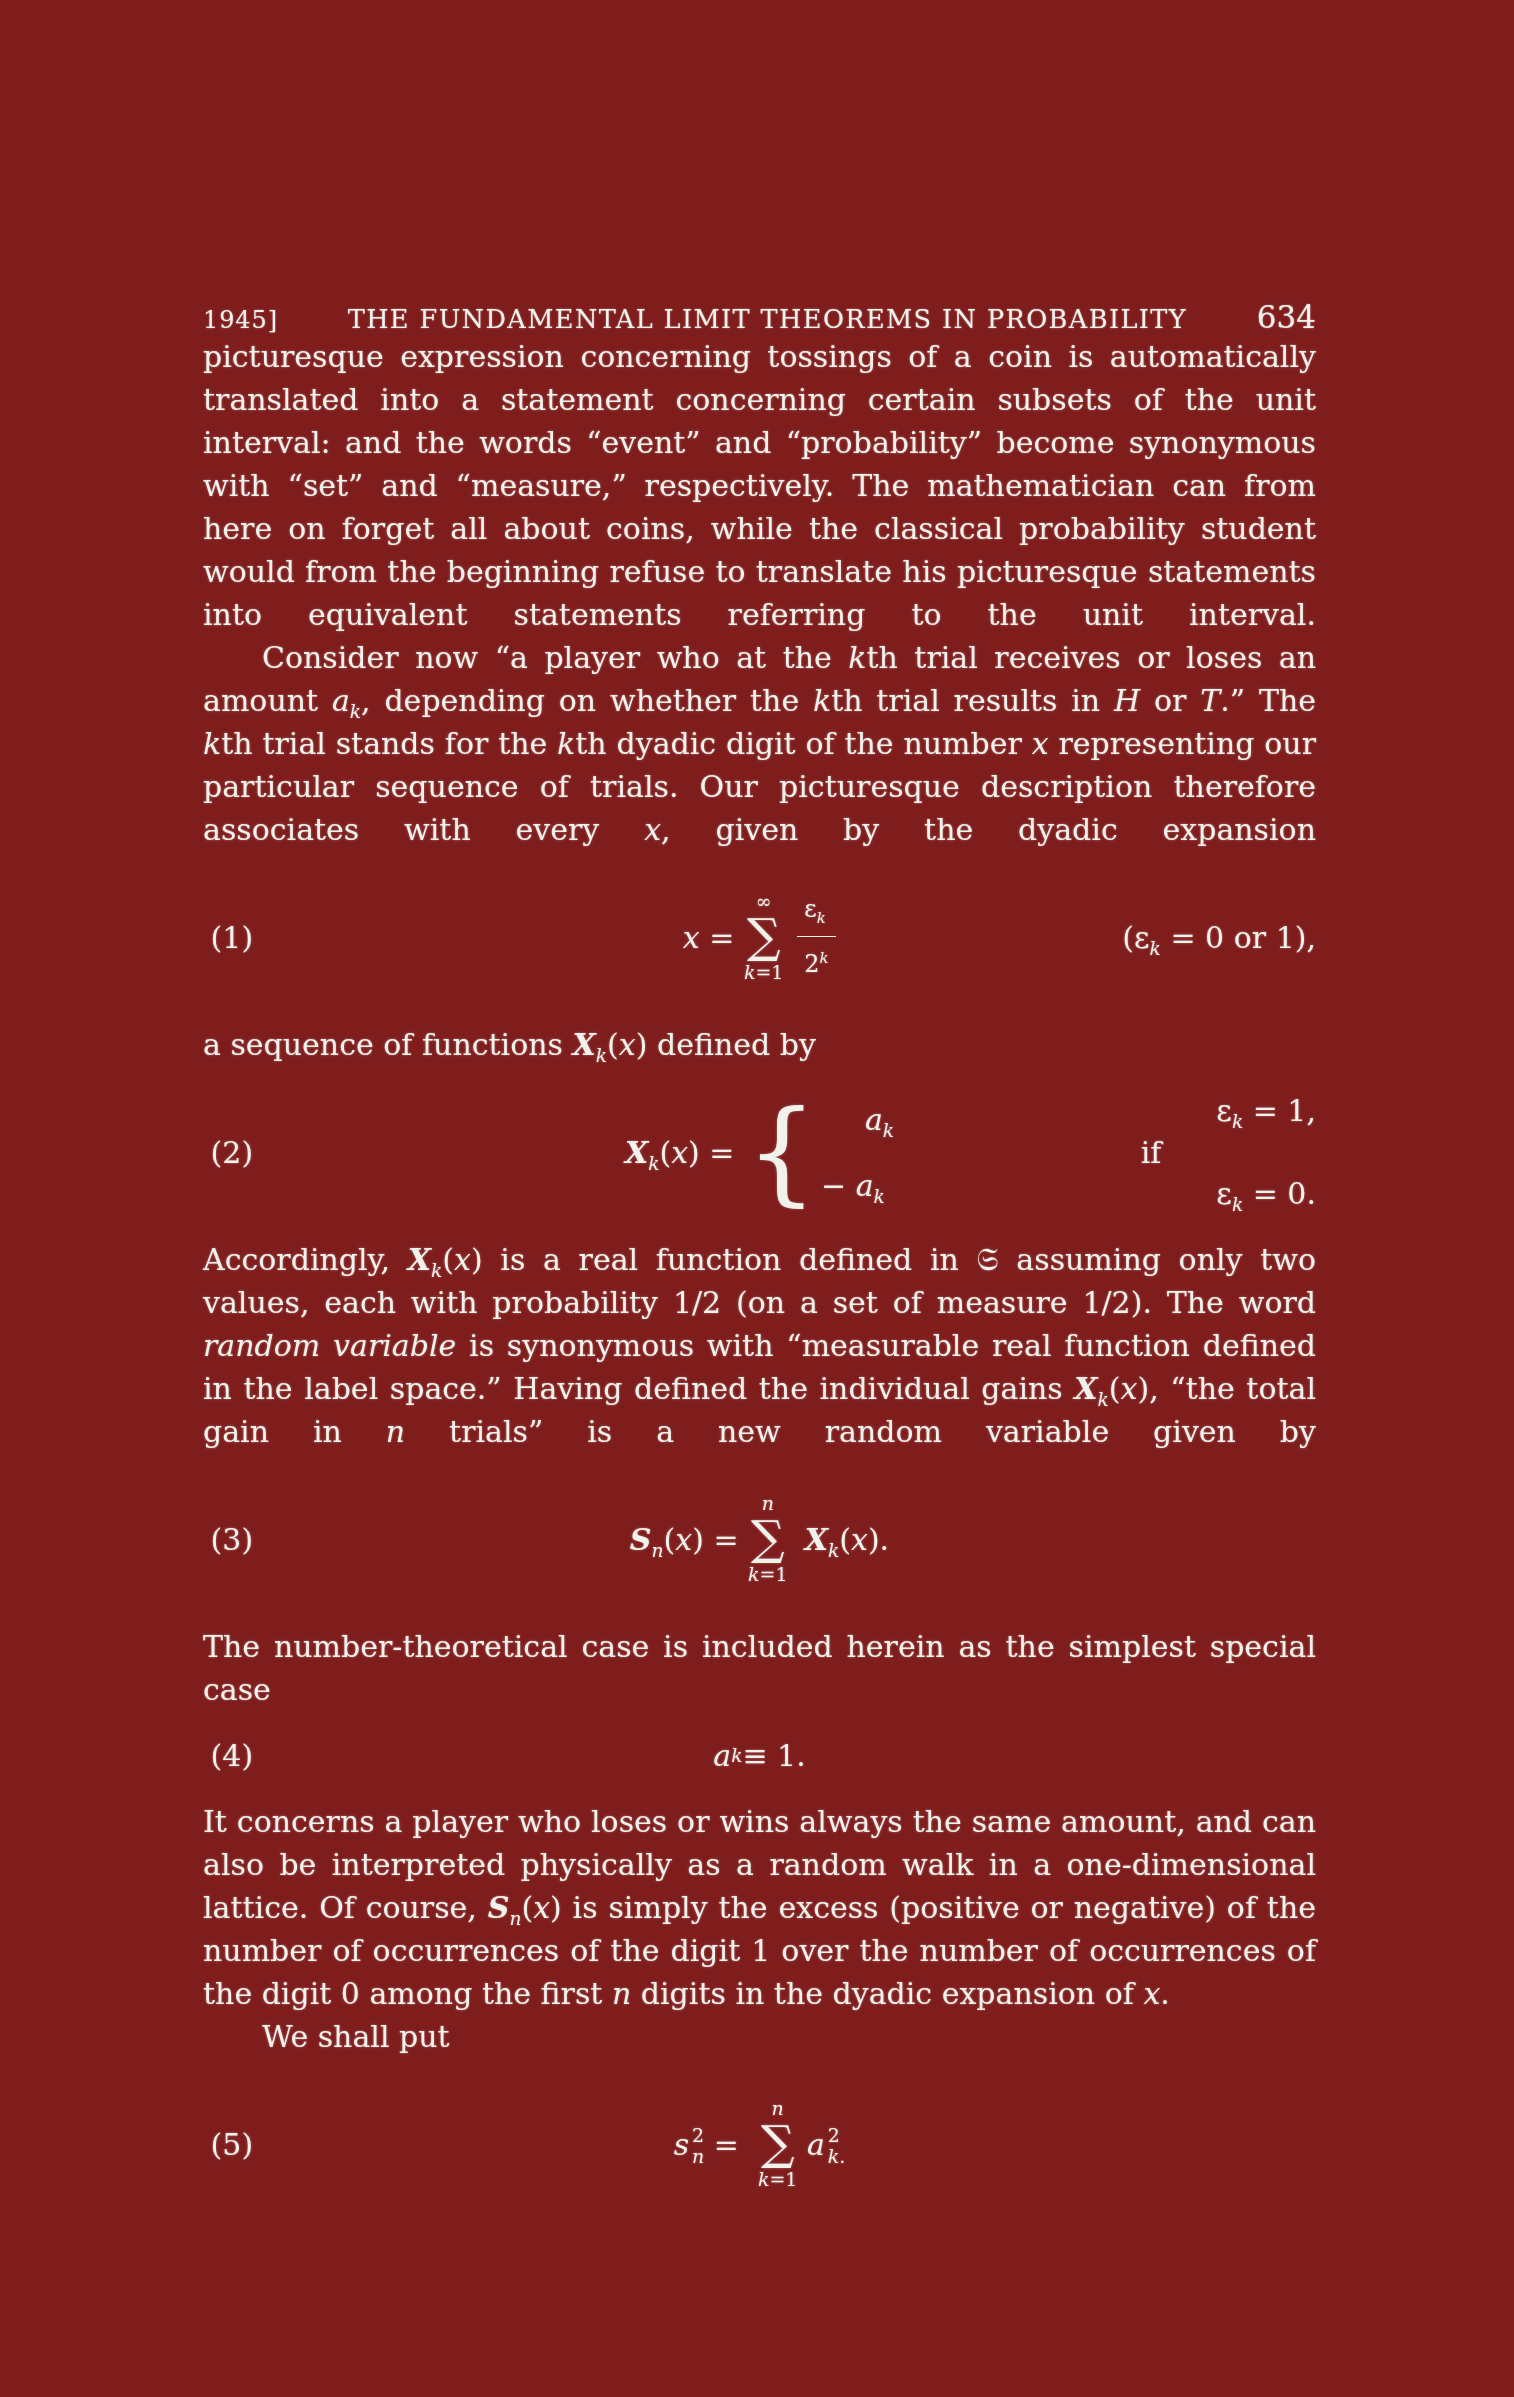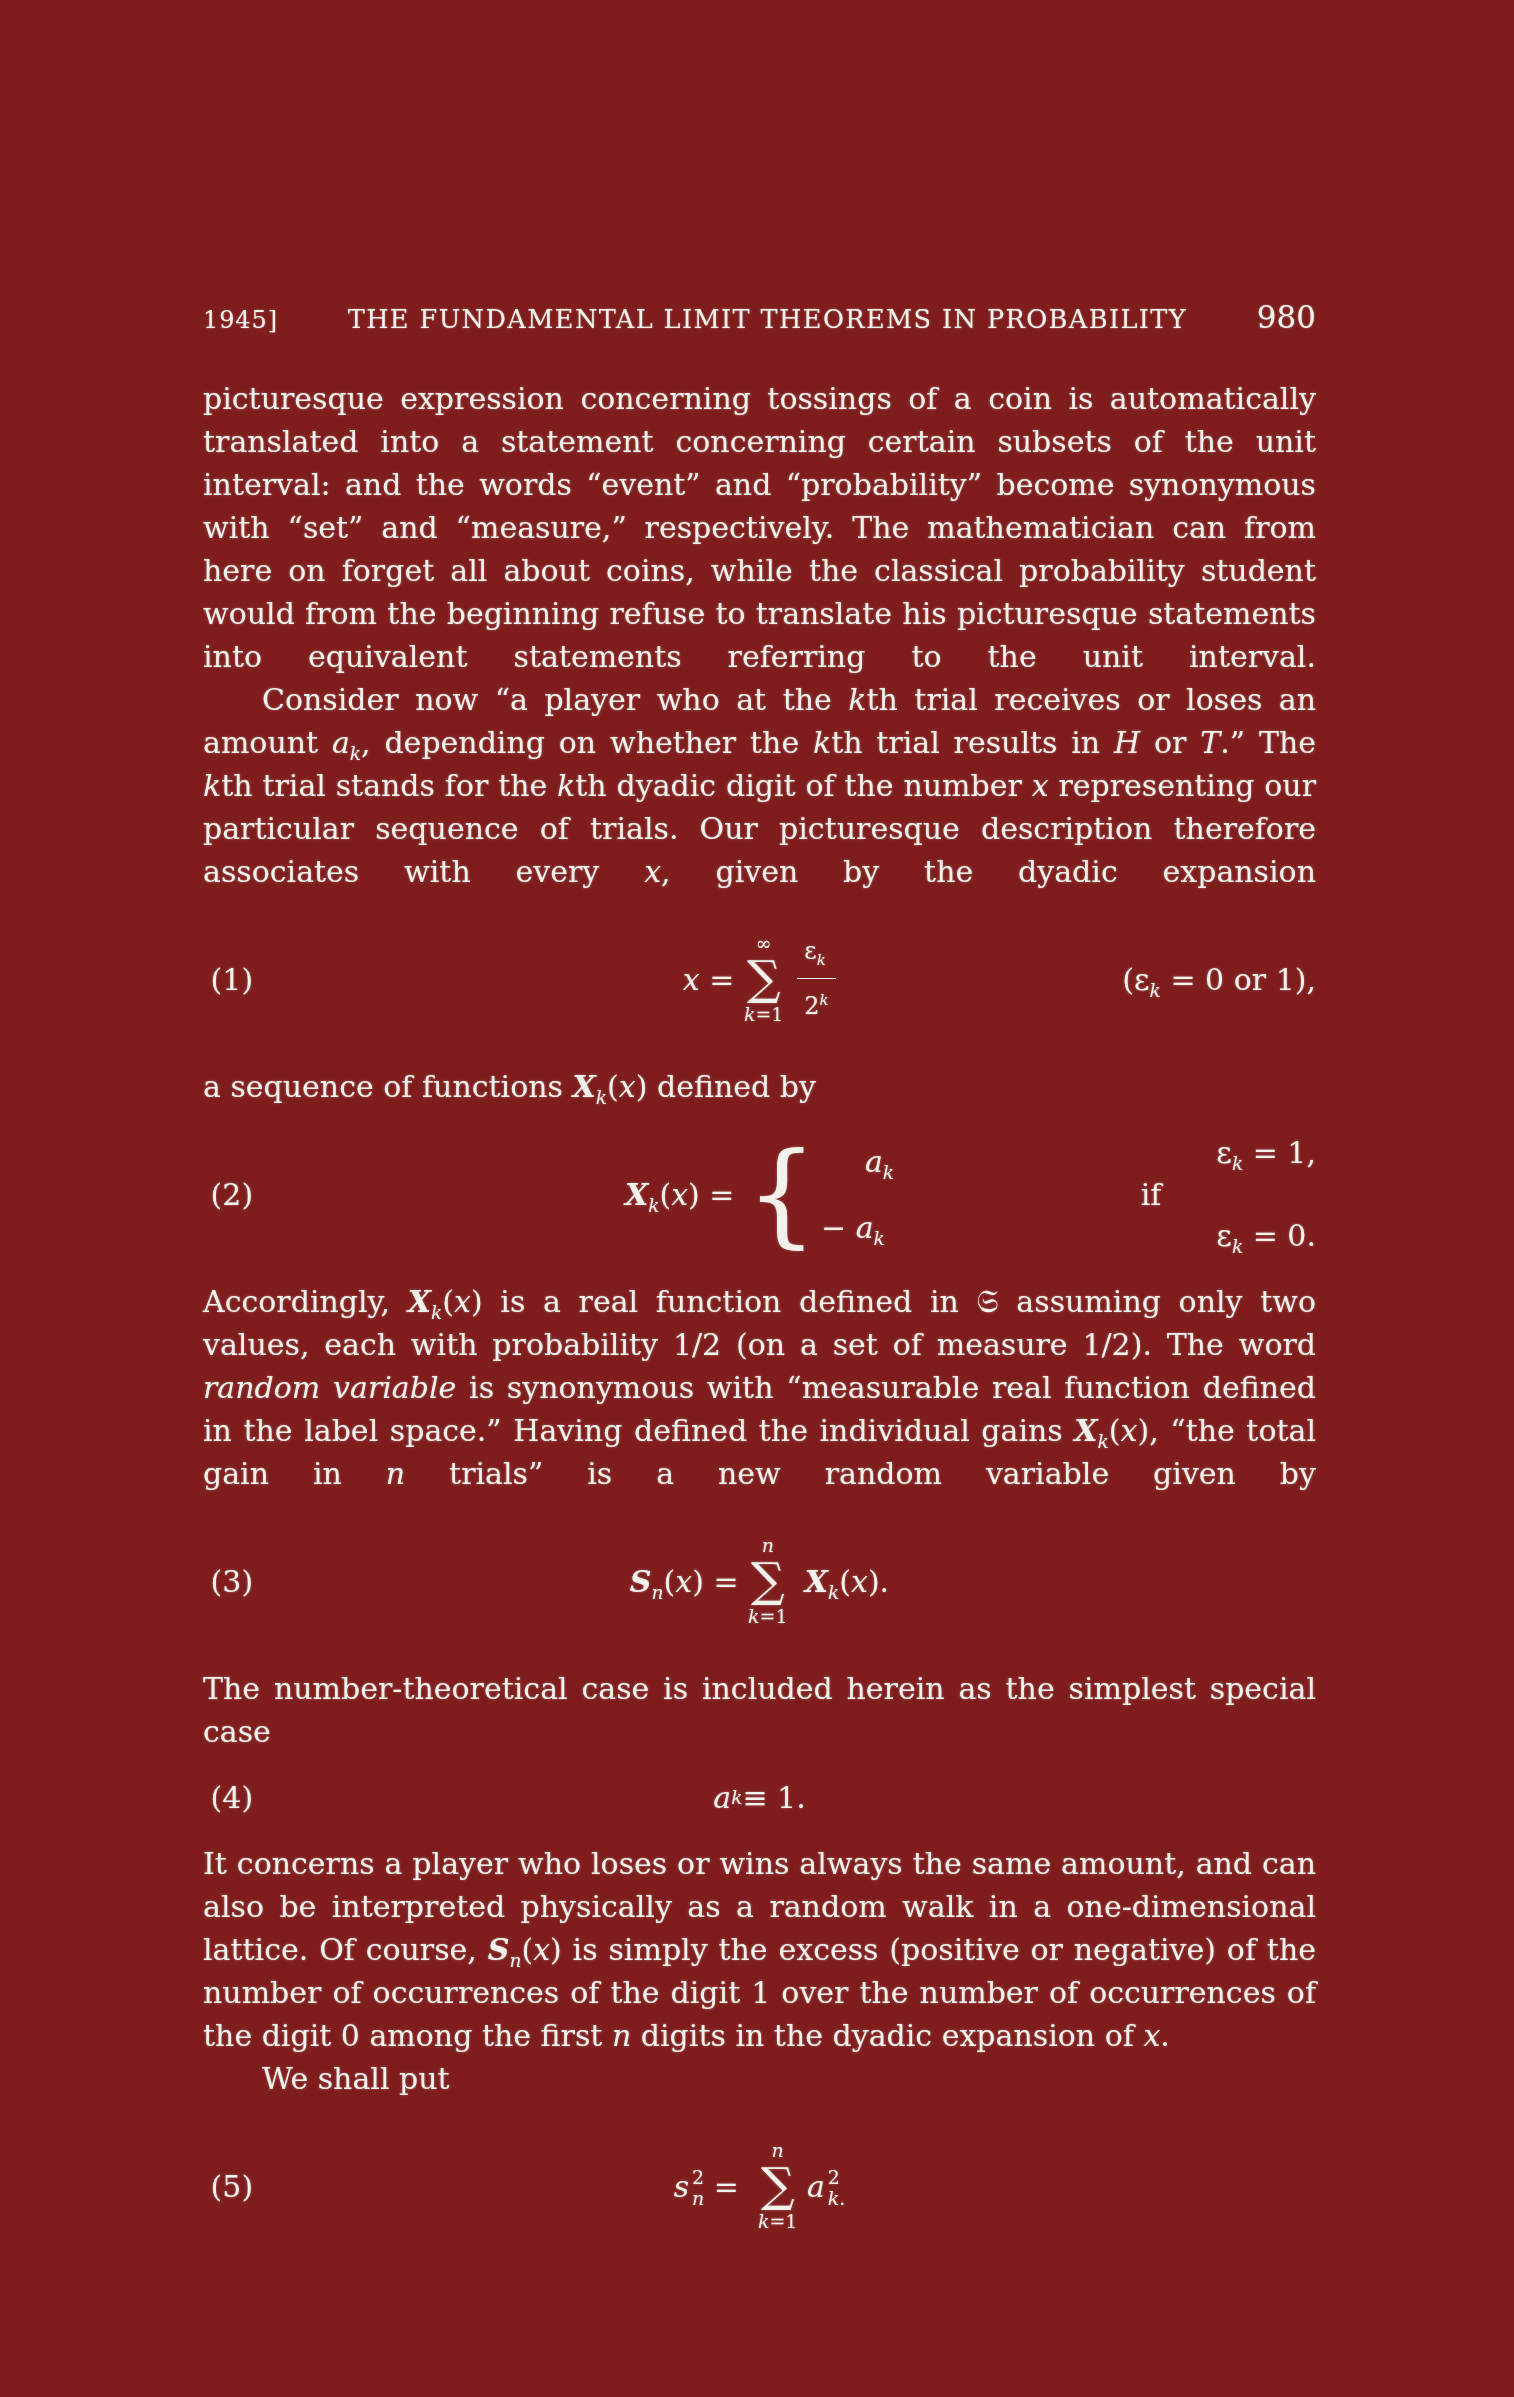--- a/index.html
+++ b/index.html
@@ -12,21 +12,20 @@
     overflow:hidden;
   }
   .content{position:absolute;left:203px;top:299px;width:1113px;}
   
   .hdr{display:flex;align-items:baseline;text-shadow:0 0 1.9px rgba(255,255,255,.5);}
   .hdr-year{font-size:24px;letter-spacing:0.9px;}
   .hdr-title{flex:1;text-align:center;font-size:25.6px;letter-spacing:1.4px;white-space:nowrap;}
   .hdr-page{font-size:31px;}
   
   .body{
-    margin-top:42px;
     font-size:30px;line-height:43px;
     text-align:justify;
     text-shadow:0 0 2.4px rgba(255,255,255,.42);
   }
   p.para{margin:0;padding:0;}
   p.indent{text-indent:59px;}
   p.cont{text-align-last:justify;}
   sub,sup{line-height:0;font-size:0.62em;}
   i{font-style:italic;}
   b{font-weight:bold;}
@@ -56,21 +55,21 @@
 </style>
 </head>
 <body>
 
 <div class="page">
   <div class="content">
 
     <div class="hdr">
       <span class="hdr-year">1945]</span>
       <span class="hdr-title">THE FUNDAMENTAL LIMIT THEOREMS IN PROBABILITY</span>
-      <span class="hdr-page">980</span>
+      <span class="hdr-page">634</span>
     </div>
 
     <div class="body">
 
       <p class="para cont">picturesque expression concerning tossings of a coin is automatically translated into a statement concerning certain subsets of the unit interval: and the words “event” and “probability” become synonymous with “set” and “measure,” respectively. The mathematician can from here on forget all about coins, while the classical probability student would from the beginning refuse to translate his picturesque statements into equivalent statements referring to the unit interval.</p>
 
       <p class="para indent cont">Consider now “a player who at the <i>k</i>th trial receives or loses an amount <i>a</i><sub><i>k</i></sub>, depending on whether the <i>k</i>th trial results in <i>H</i> or <i>T</i>.” The <i>k</i>th trial stands for the <i>k</i>th dyadic digit of the number <i>x</i> representing our particular sequence of trials. Our picturesque description therefore associates with every <i>x</i>, given by the dyadic expansion</p>
 
       <div class="equation eq-tall">
         <span class="eqnum">(1)</span>

